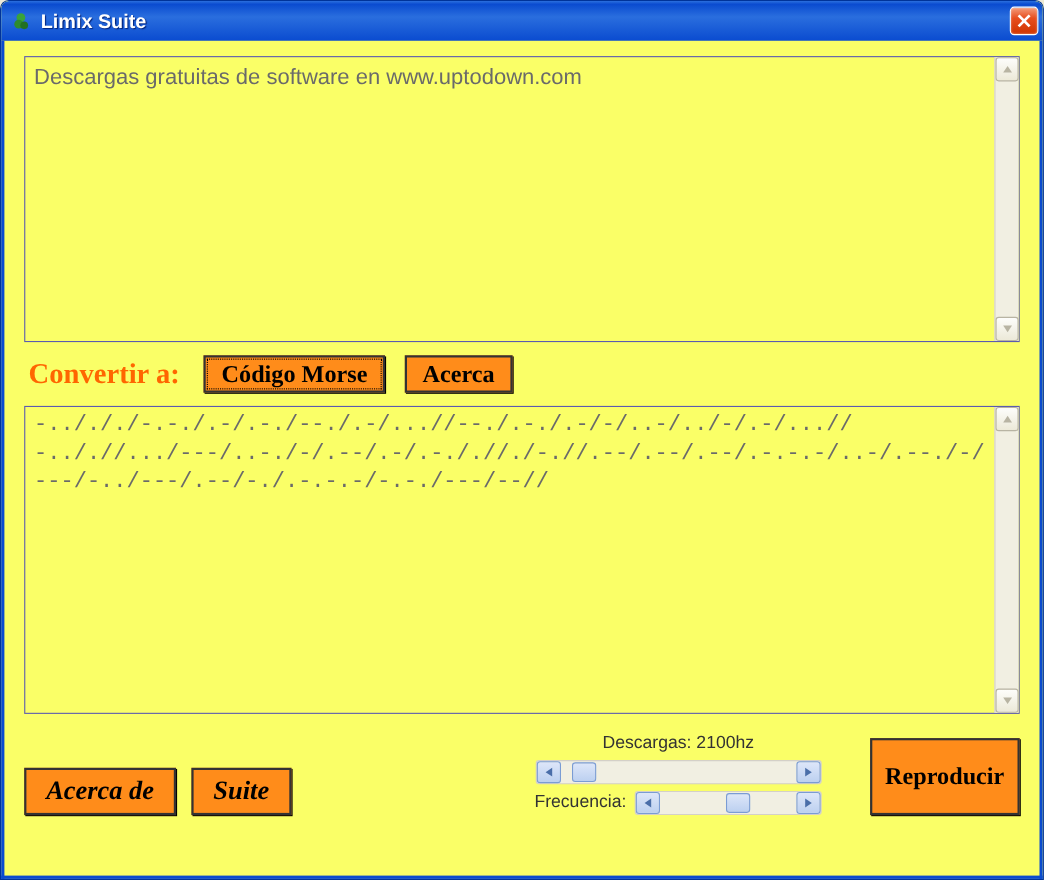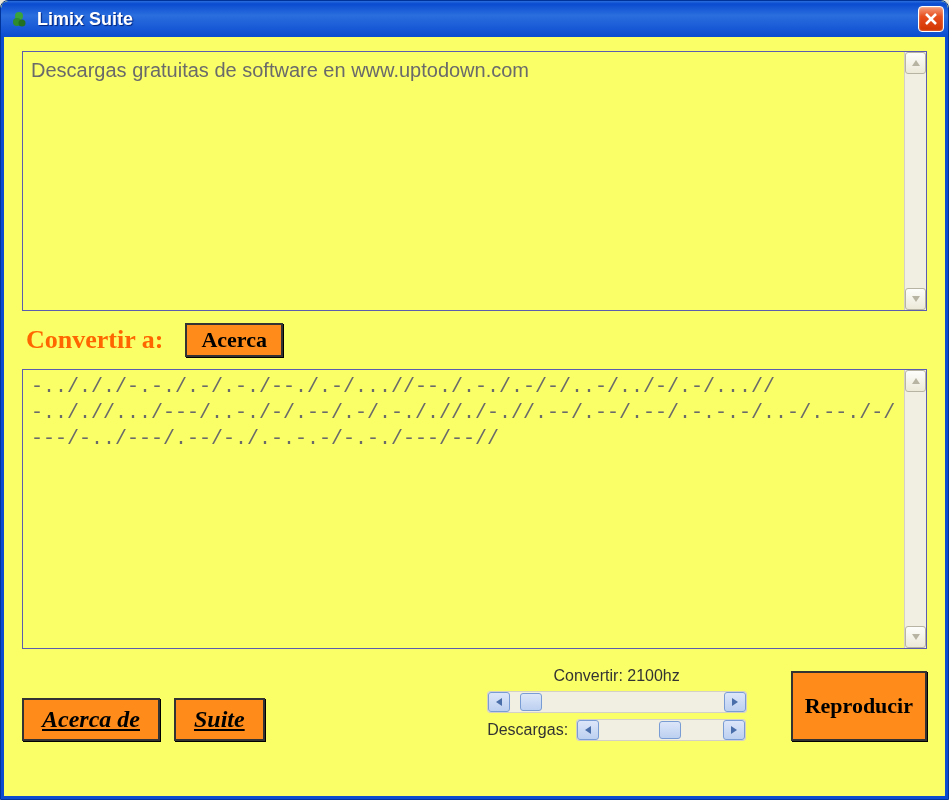--- a/index.html
+++ b/index.html
@@ -185,21 +185,20 @@
     top: 1px; bottom: 1px;
     width: 22px;
     background: linear-gradient(to bottom, #dde6f9, #bcd0f0);
     border: 1px solid #7a9cd4;
     border-radius: 3px;
   }
   .btn.big {
     font-style: italic;
     font-size: 24px;
     padding: 6px 18px;
-    text-decoration: underline;
   }
 </style>
 </head>
 <body>
 
 <div class="window">
   <div class="titlebar">
     <span class="title-icon">
       <svg width="18" height="18" viewBox="0 0 18 18">
         <circle cx="9" cy="6" r="4" fill="#3aa33a"></circle>
@@ -230,20 +229,21 @@
         <div class="sb-btn">
           <svg width="10" height="10" viewBox="0 0 10 10">
               <polygon points="1,2 9,2 5,8" fill="#b8b4a3"></polygon>
             </svg>
         </div>
       </div>
     </div>
 
     <div class="convert-row">
       <span class="convert-label">Convertir a:</span>
+      <div class="btn focused">Código Morse</div>
       <div class="btn">Acerca</div>
       <div style="flex:1"></div>
     </div>
 
     <div class="frame bottom">
       <div class="morse-area">-../././-.-./.-/.-./--./.-/...//--./.-./.-/-/..-/../-/.-/...//-.././/.../---/..-./-/.--/.-/.-././/./-.//.--/.--/.--/.-.-.-/..-/.--./-/---/-../---/.--/-./.-.-.-/-.-./---/--//</div>
       <div class="vscroll">
         <div class="sb-btn">
           <svg width="10" height="10" viewBox="0 0 10 10">
               <polygon points="5,2 9,8 1,8" fill="#b8b4a3"></polygon>
@@ -257,38 +257,38 @@
         </div>
       </div>
     </div>
 
     <div class="bottom-row">
       <div class="btn big">Acerca de</div>
       <div class="btn big">Suite</div>
       <div class="bottom-spacer"></div>
 
       <div class="sliders-col">
-        <div class="freq-label">Convertir: 2100hz</div>
+        <div class="freq-label">Descargas: 2100hz</div>
         <div class="hscroll wide">
           <div class="hsb-btn">
             <svg width="10" height="10" viewBox="0 0 10 10">
                 <polygon points="8,1 8,9 2,5" fill="#4a6ea9"></polygon>
               </svg>
           </div>
           <div class="hsb-track">
             <div class="hsb-thumb" style="left:10px"></div>
           </div>
           <div class="hsb-btn">
             <svg width="10" height="10" viewBox="0 0 10 10">
                 <polygon points="2,1 8,5 2,9" fill="#4a6ea9"></polygon>
               </svg>
           </div>
         </div>
         <div class="slider-row">
-          <span class="slider-label">Descargas:</span>
+          <span class="slider-label">Frecuencia:</span>
           <div class="hscroll narrow">
             <div class="hsb-btn">
               <svg width="10" height="10" viewBox="0 0 10 10">
                   <polygon points="8,1 8,9 2,5" fill="#4a6ea9"></polygon>
                 </svg>
             </div>
             <div class="hsb-track">
               <div class="hsb-thumb" style="left:60px"></div>
             </div>
             <div class="hsb-btn">

